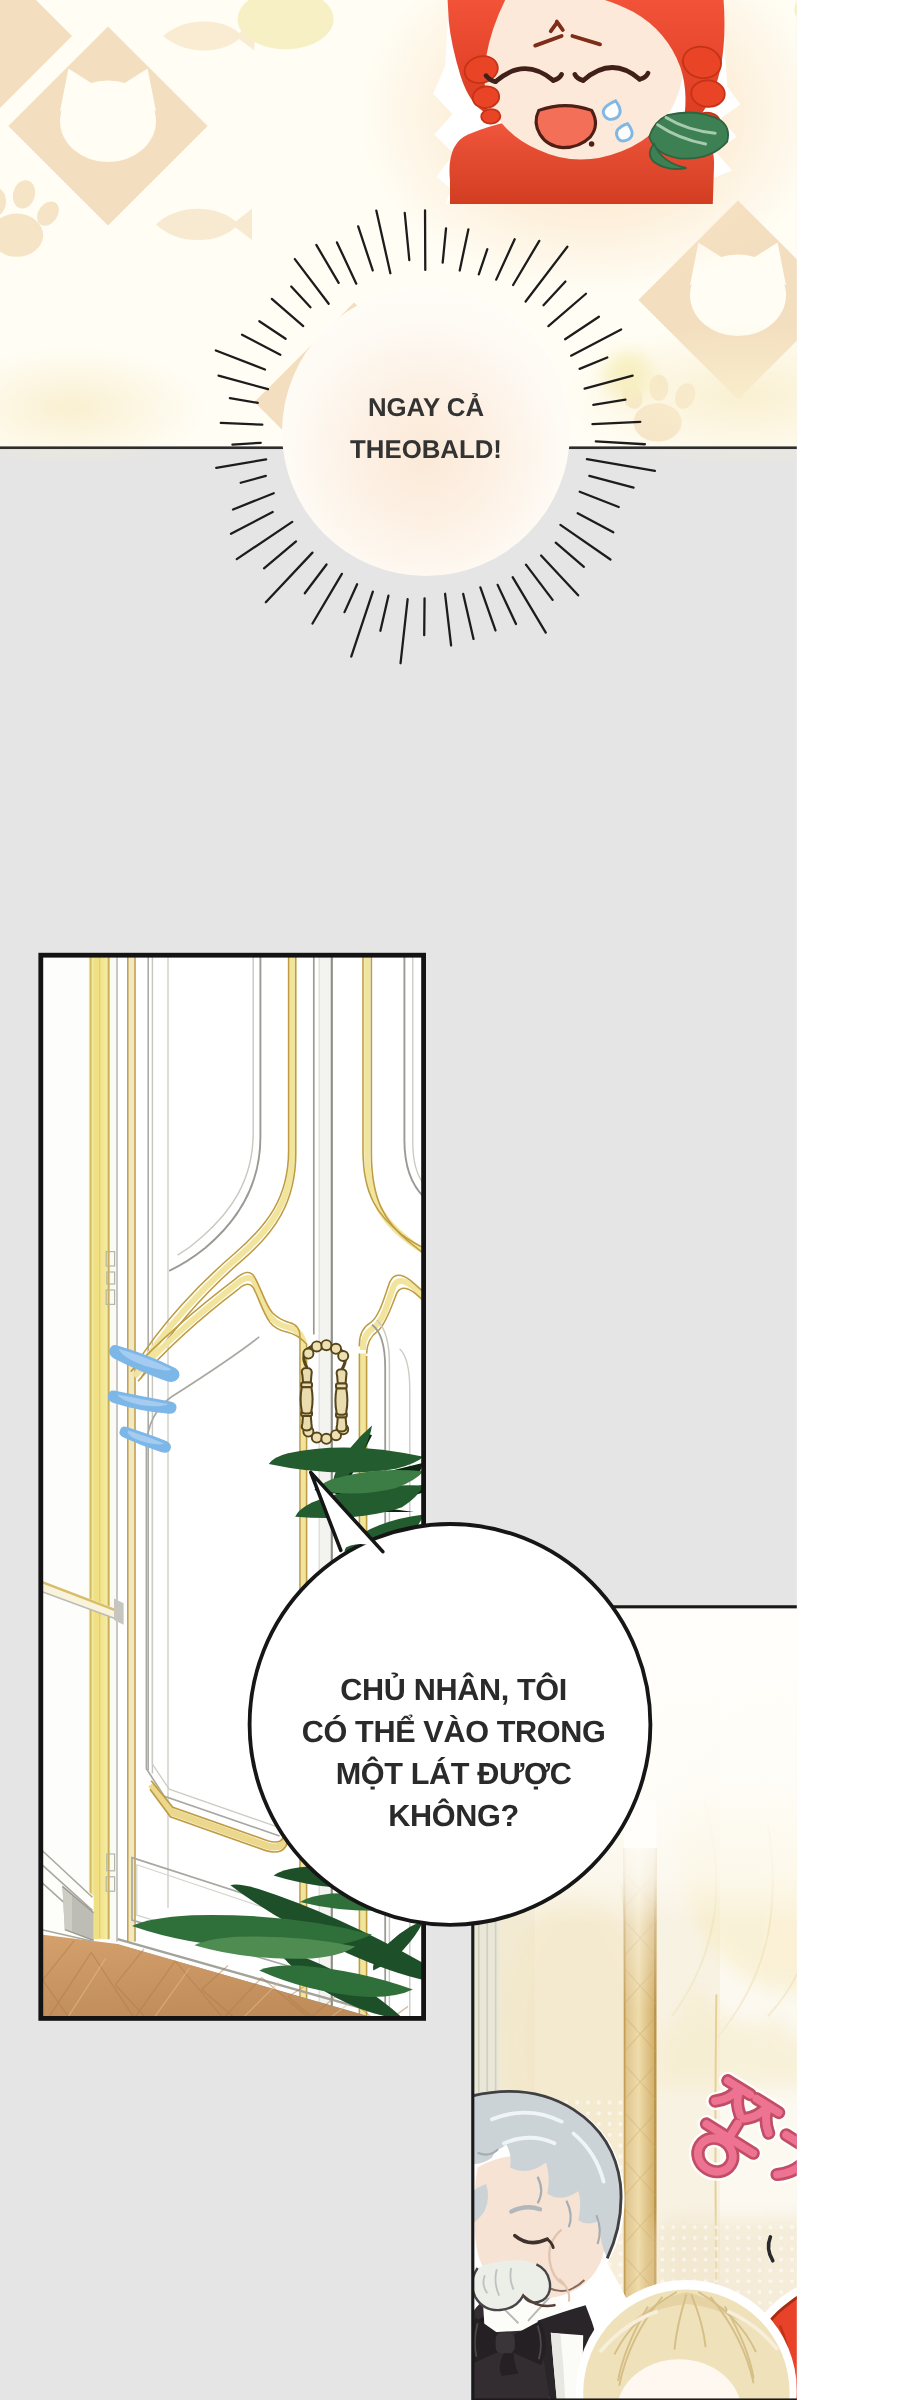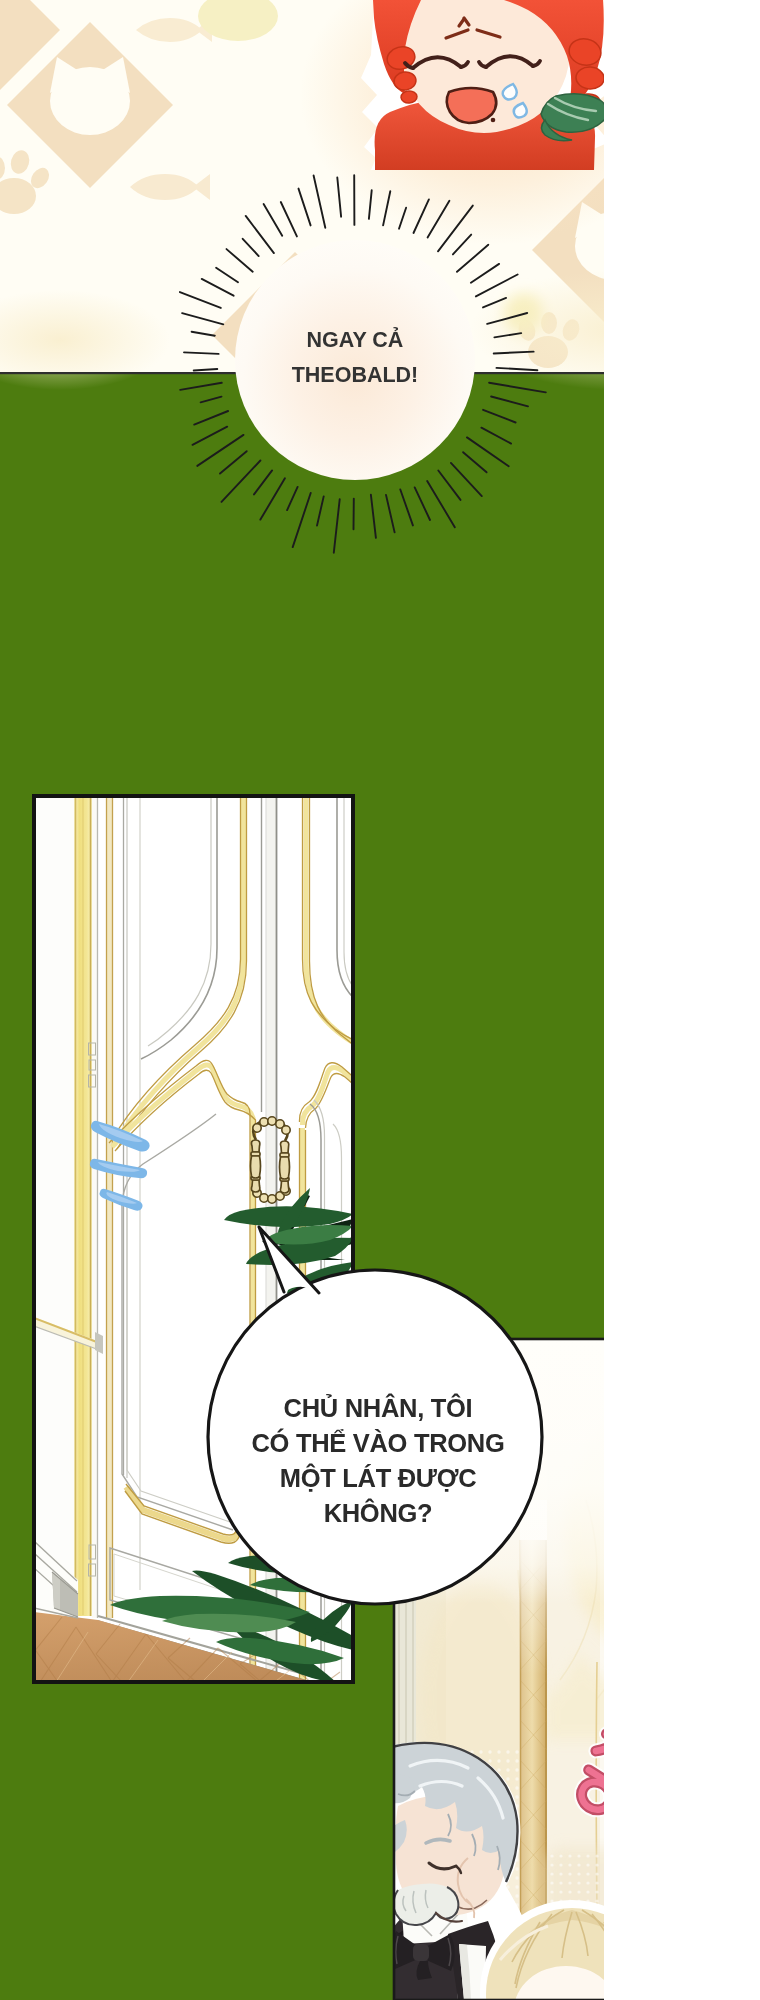--- a/index.html
+++ b/index.html
@@ -1,16 +1,16 @@
 <!DOCTYPE html>
 <html><head>
 <meta charset="utf-8">
 <style>
   html,body{margin:0;padding:0;background:#ffffff;}
-  #page{position:relative;width:604px;height:2000px;overflow:hidden;background:#4d7c0f;
+  #page{position:relative;width:664px;height:2000px;overflow:hidden;background:#e5e5e5;
         font-family:"Liberation Sans", sans-serif;}
   svg{display:block}
 </style>
 </head>
 <body>
 <div id="page">
 <svg width="760" height="2000" viewBox="0 0 760 2000">
 <defs>
   <radialGradient id="bub1" cx="50%" cy="58%" r="62%">
     <stop offset="0%" stop-color="#fbe9d7"></stop>

